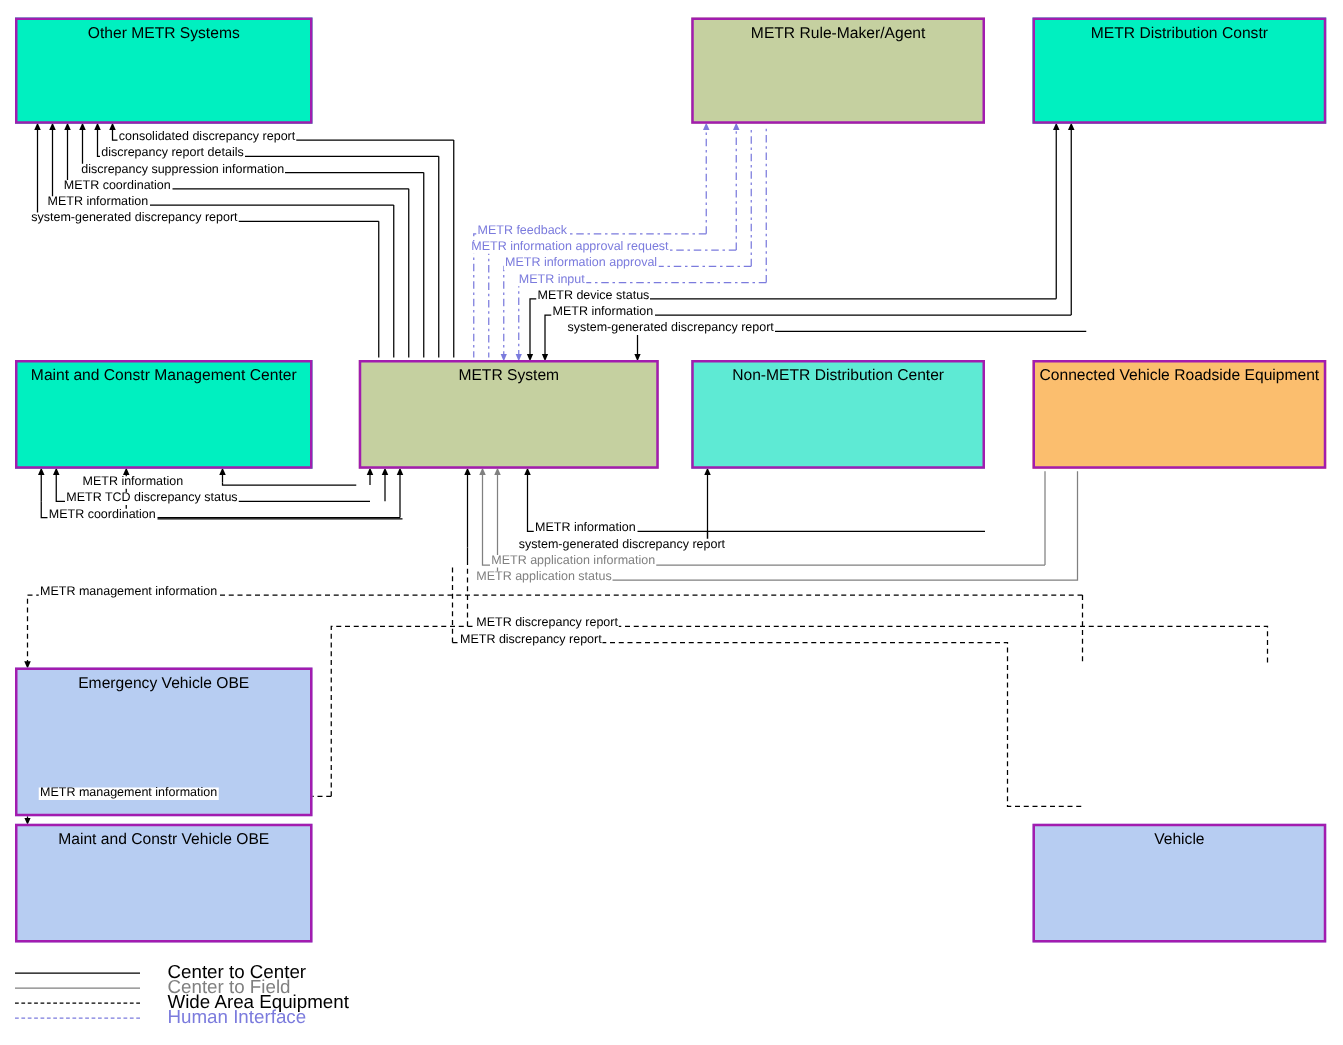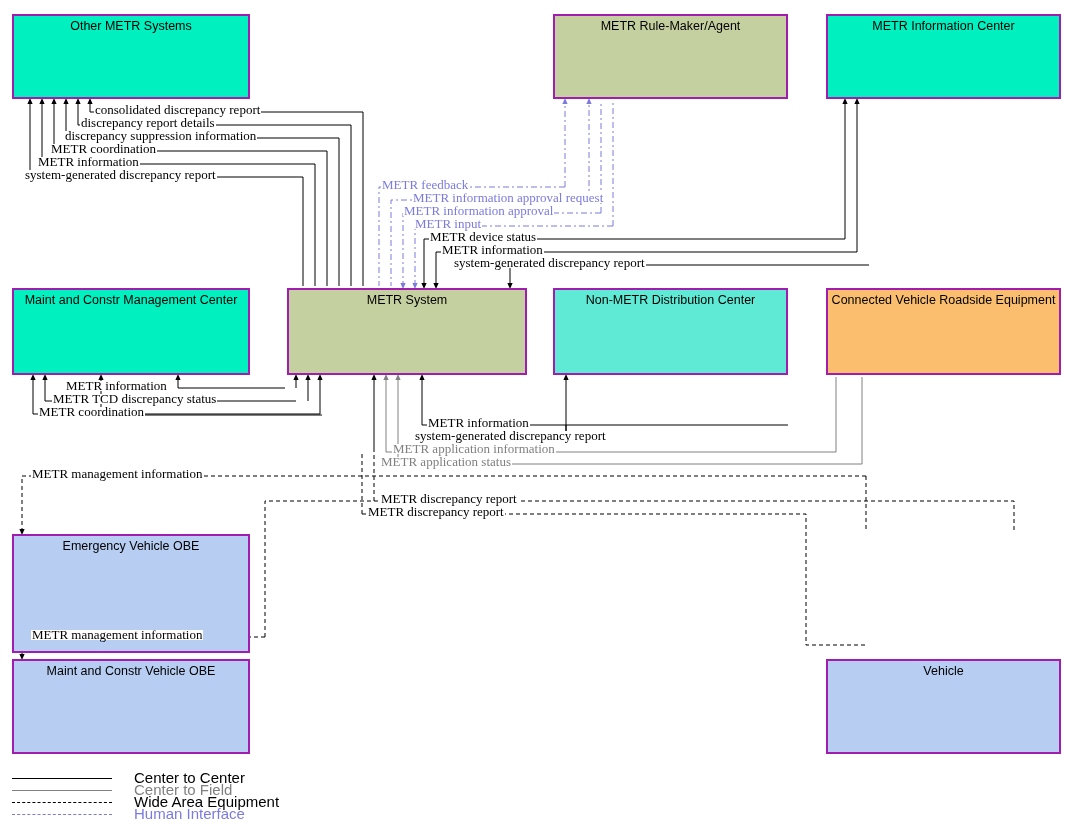--- a/index.html
+++ b/index.html
@@ -6,22 +6,22 @@
   body{font-family:"Liberation Sans", sans-serif;}
   #canvas{position:relative;width:1074px;height:836px;overflow:hidden;background:#fff;}
   .node{position:absolute;border:2px solid #a21caf;box-sizing:border-box;}
   .node .title{
     position:absolute;left:0;right:0;top:3px;
     text-align:center;font-size:12.5px;line-height:14px;color:#000;
     font-family:"Liberation Sans", sans-serif;
   }
   svg.wires{position:absolute;left:0;top:0;width:1074px;height:836px;pointer-events:none;}
   .flowlabel{
-    position:absolute;font-size:13px;line-height:10px;white-space:nowrap;
-    font-family:Liberation Serif, serif;background:#fff;padding:0 1px;
+    position:absolute;font-size:10px;line-height:10px;white-space:nowrap;
+    font-family:Liberation Sans, sans-serif;background:#fff;padding:0 1px;
   }
   .c2c{color:#000;}
   .c2f{color:#808080;}
   .waw{color:#000;}
   .hi{color:#7b7bdd;}
   .legend{position:absolute;left:12px;top:773px;width:300px;}
   .legrow{position:relative;height:12px;}
   .legline{position:absolute;left:0;top:5px;width:100px;height:0;border-top-width:1.5px;}
   .legtext{position:absolute;left:122px;top:-1px;font-size:15px;line-height:12px;white-space:nowrap;}
 </style>
@@ -134,21 +134,21 @@
 
   <div class="node" style="left:12px;top:14px;width:238px;height:85px;background:#00f0c0;">
     <div class="title">Other METR Systems</div>
   </div>
 
   <div class="node" style="left:553px;top:14px;width:235px;height:85px;background:#c5d0a0;">
     <div class="title">METR Rule-Maker/Agent</div>
   </div>
 
   <div class="node" style="left:826px;top:14px;width:235px;height:85px;background:#00f0c0;">
-    <div class="title">METR Information Center</div>
+    <div class="title">METR Distribution Constr</div>
   </div>
 
   <div class="node" style="left:12px;top:288px;width:238px;height:87px;background:#00f0c0;">
     <div class="title">Maint and Constr Management Center</div>
   </div>
 
   <div class="node" style="left:287px;top:288px;width:240px;height:87px;background:#c5d0a0;">
     <div class="title">METR System</div>
   </div>
 
@@ -174,21 +174,21 @@
   </div>
 
   <div class="flowlabel c2c" style="left:94px;top:105px;">consolidated discrepancy report</div>
   <div class="flowlabel c2c" style="left:80px;top:118px;">discrepancy report details</div>
   <div class="flowlabel c2c" style="left:64px;top:131px;">discrepancy suppression information</div>
   <div class="flowlabel c2c" style="left:50px;top:144px;">METR coordination</div>
   <div class="flowlabel c2c" style="left:37px;top:157px;">METR information</div>
   <div class="flowlabel c2c" style="left:24px;top:170px;">system-generated discrepancy report</div>
 
   <div class="flowlabel hi" style="left:381px;top:180px;">METR feedback</div>
-  <div class="flowlabel hi" style="left:412px;top:193px;">METR information approval request</div>
+  <div class="flowlabel hi" style="left:376px;top:193px;">METR information approval request</div>
   <div class="flowlabel hi" style="left:403px;top:206px;">METR information approval</div>
   <div class="flowlabel hi" style="left:414px;top:219px;">METR input</div>
 
   <div class="flowlabel c2c" style="left:429px;top:232px;">METR device status</div>
   <div class="flowlabel c2c" style="left:441px;top:245px;">METR information</div>
   <div class="flowlabel c2c" style="left:453px;top:258px;">system-generated discrepancy report</div>
 
   <div class="flowlabel c2c" style="left:65px;top:381px;">METR information</div>
   <div class="flowlabel c2c" style="left:52px;top:394px;">METR TCD discrepancy status</div>
   <div class="flowlabel c2c" style="left:38px;top:407px;">METR coordination</div>

